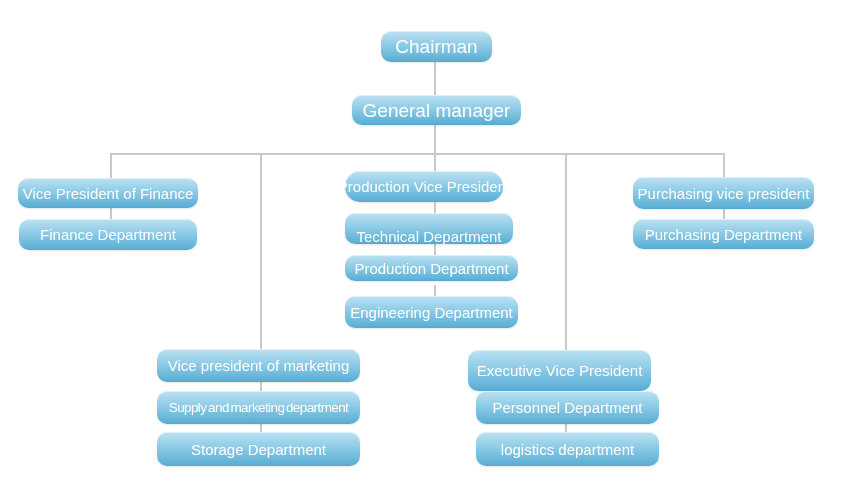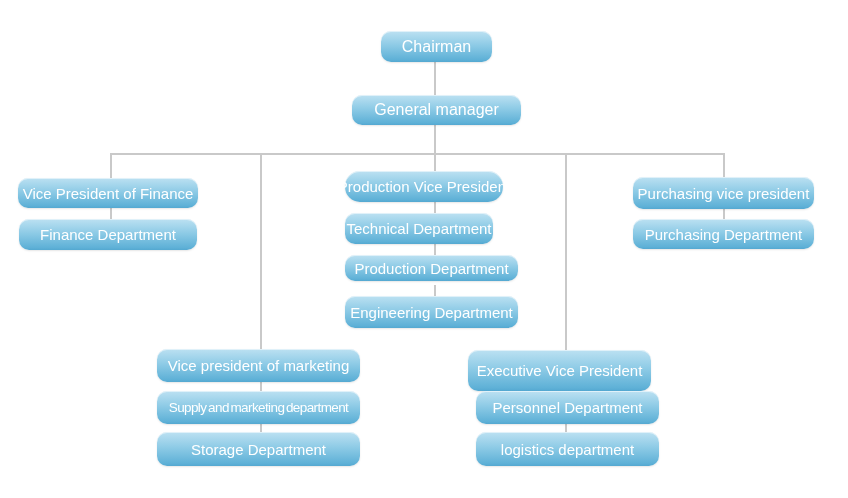--- a/index.html
+++ b/index.html
@@ -30,21 +30,21 @@
     color: #ffffff;
     font-size: 15px;
     line-height: 1;
     background: linear-gradient(180deg, #bce1f2 0%, #8ecbe6 45%, #5fb1d7 92%, #54a8d1 100%);
     border-radius: 10px;
     box-shadow: inset 0 1px 0 rgba(255,255,255,0.55), 0 1px 2px rgba(0,0,0,0.10);
     white-space: nowrap;
     user-select: none;
   }
   .node.lg {
-    font-size: 16px;
+    font-size: 19px;
   }
   .node.condensed {
     font-size: 13.5px;
     letter-spacing: -0.6px;
     word-spacing: -1.5px;
     justify-content: center;
   }
 </style>
 </head>
 <body>
@@ -75,21 +75,21 @@
     </div>
     <div class="node" style="left: 18px; top: 178px; width: 180px; height: 30px; align-items: center;">
       <span>Vice President of Finance</span>
     </div>
     <div class="node" style="left: 19px; top: 219px; width: 178px; height: 31px;">
       <span>Finance Department</span>
     </div>
     <div class="node" style="left: 345px; top: 171px; width: 158px; height: 31px; border-radius: 15px;">
       <span>Production Vice President</span>
     </div>
-    <div class="node" style="left: 345px; top: 213px; width: 148px; height: 31px;">
+    <div class="node" style="left: 345px; top: 213px; width: 168px; height: 31px; align-items: flex-end;">
       <span>Technical Department</span>
     </div>
     <div class="node" style="left: 345px; top: 255px; width: 173px; height: 26px;">
       <span>Production Department</span>
     </div>
     <div class="node" style="left: 345px; top: 296px; width: 173px; height: 32px;">
       <span>Engineering Department</span>
     </div>
     <div class="node" style="left: 633px; top: 177px; width: 181px; height: 32px;">
       <span>Purchasing vice president</span>

